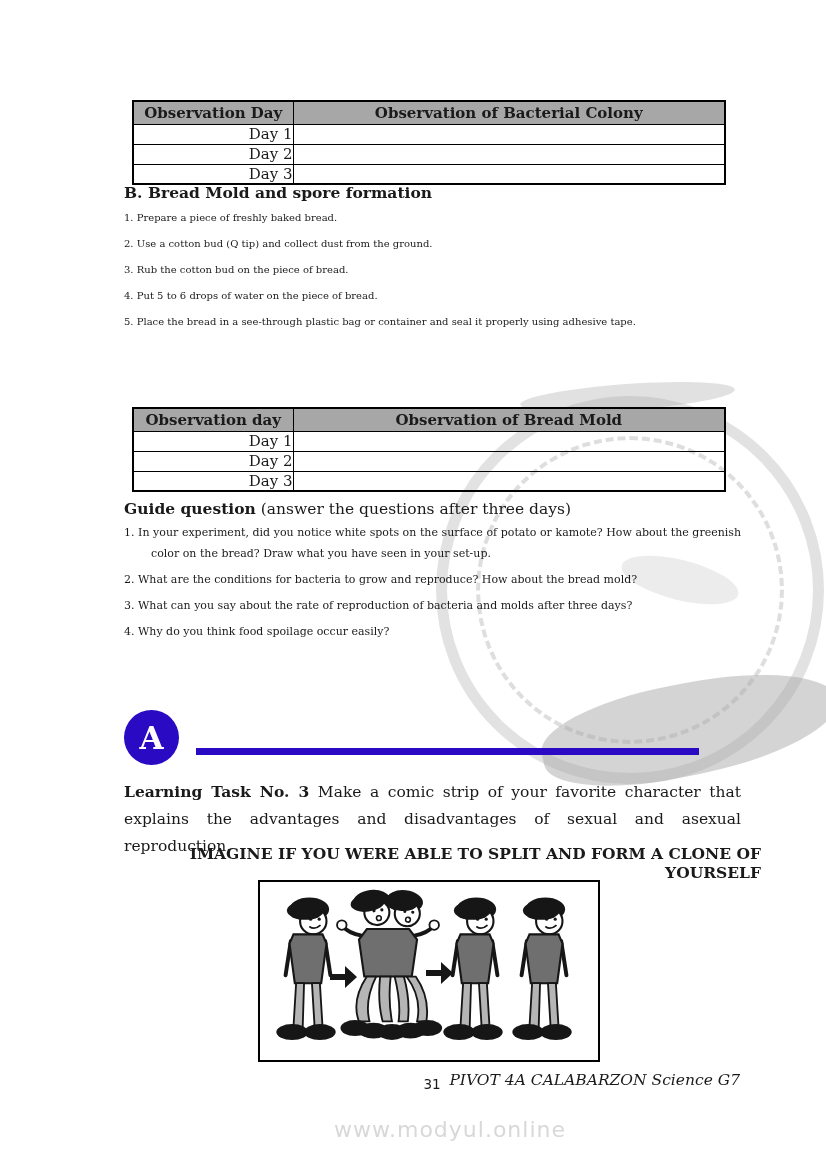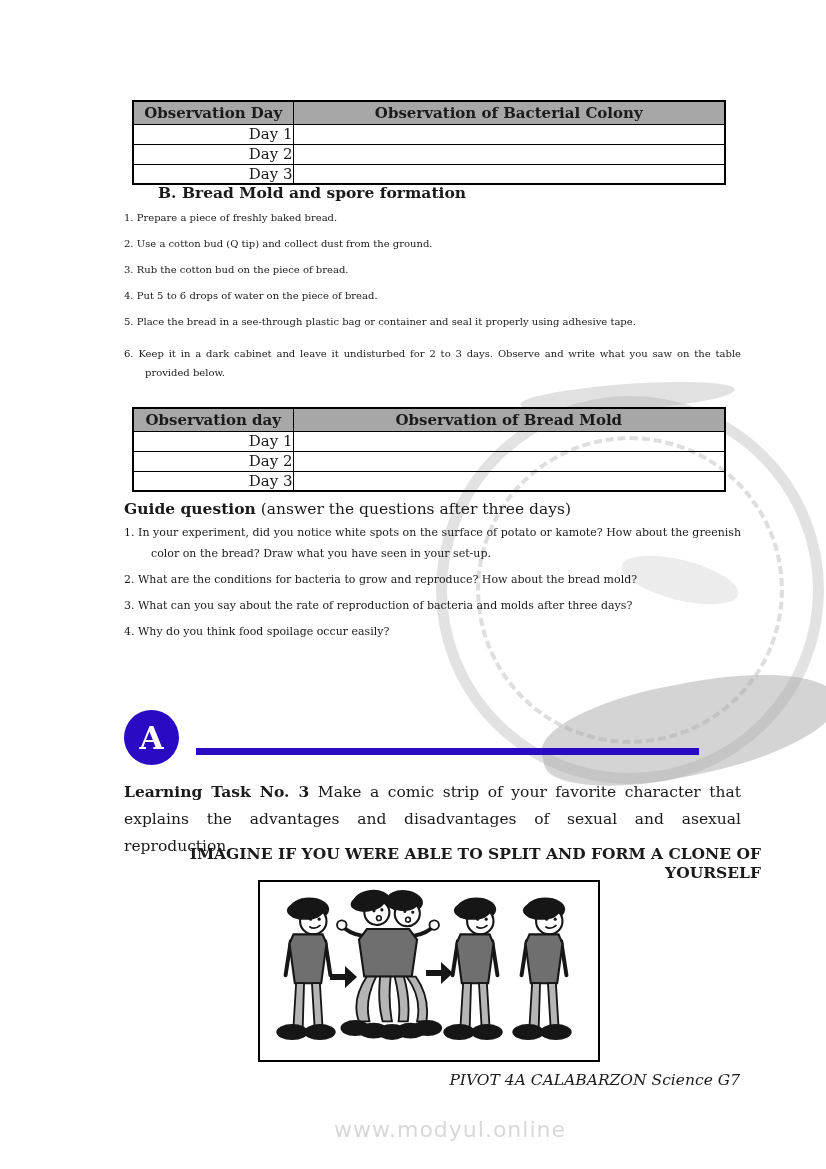--- a/index.html
+++ b/index.html
@@ -94,29 +94,28 @@
       <td>Day 2</td>
       <td>&nbsp;</td>
     </tr>
     <tr>
       <td>Day 3</td>
       <td>&nbsp;</td>
     </tr>
   </tbody>
     </table>
 
-  <div class="sec-title" style="top:183px;margin-left:34px;">B. Bread Mold and spore formation</div>
+  <div class="sec-title" style="top:183px;">B. Bread Mold and spore formation</div>
 
   <div class="steps">
     <div class="step">1. Prepare a piece of freshly baked bread.</div>
     <div class="step">2. Use a cotton bud (Q tip) and collect dust from the ground.</div>
     <div class="step">3. Rub the cotton bud on the piece of bread.</div>
     <div class="step">4. Put 5 to 6 drops of water on the piece of bread.</div>
     <div class="step">5. Place the bread in a see-through plastic bag or container and seal it properly using adhesive tape.</div>
-    <div class="step gap">6. Keep it in a dark cabinet and leave it undisturbed for 2 to 3 days. Observe and write what you saw on the table provided below.</div>
   </div>
 
   <table class="obs-table" style="top:407px;">
     <tbody>
         <tr>
       <th class="col-day">Observation day</th>
       <th>Observation of Bread Mold</th>
     </tr>
     <tr>
       <td>Day 1</td>
@@ -223,16 +222,17 @@
 
       <g>
         <use href="#psn" transform="translate(215,22) scale(1.32)"></use>
       </g>
       <g>
         <use href="#psn" transform="translate(284,22) scale(1.32)"></use>
       </g>
     </svg>
   </div>
 
+  <div class="page-num">31</div>
   <div class="footer-right">PIVOT 4A CALABARZON Science G7</div>
   <div class="watermark-url">www.modyul.online</div>
 
 </div>
 
 </body></html>

